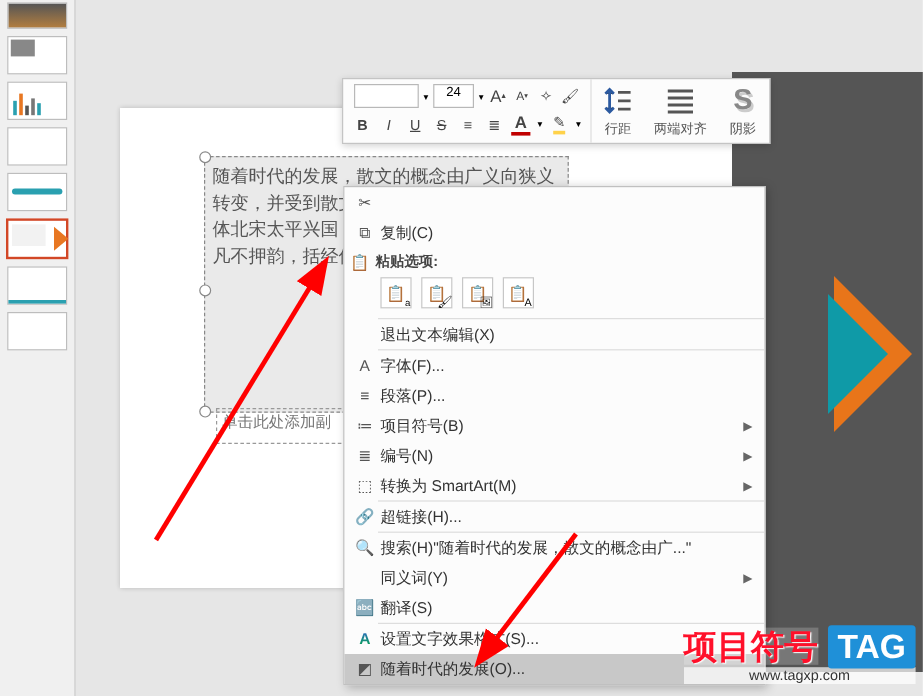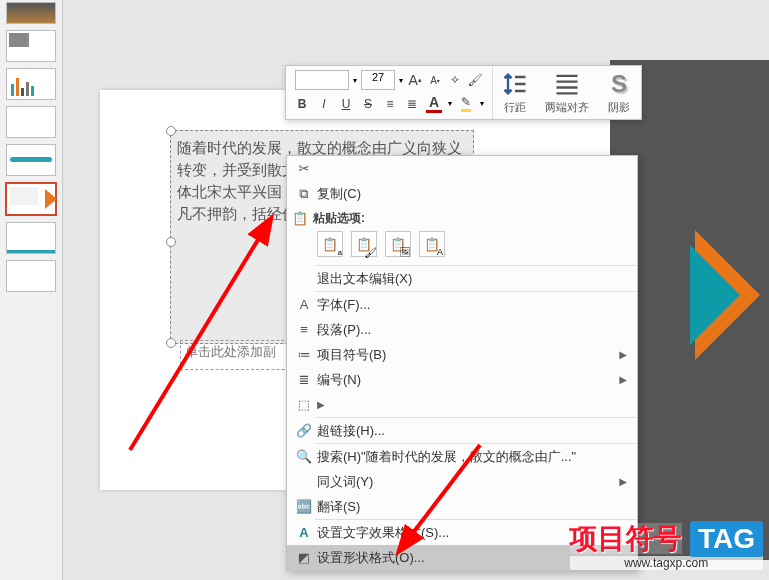--- a/index.html
+++ b/index.html
@@ -313,21 +313,21 @@
   <div class="placeholder-box">
     <span>单击此处添加副</span>
   </div>
 </div>
 
 <div class="fmt-toolbar">
   <div class="fmt-group" style="border-right:1px solid #ddd;">
     <div class="fmt-top-row">
       <div class="font-box"></div>
       <span style="font-size:8px;">▾</span>
-      <div class="size-box"><span>27</span></div>
+      <div class="size-box"><span>24</span></div>
       <span style="font-size:8px;">▾</span>
       <span class="tool-ico big">A<sup style="font-size:7px;">▴</sup></span>
       <span class="tool-ico" style="font-size:10px;">A<sup style="font-size:6px;">▾</sup></span>
       <span class="tool-ico">✧</span>
       <span class="tool-ico">🖌</span>
     </div>
     <div class="fmt-bottom-row">
       <span class="tool-ico" style="font-weight:bold;">B</span>
       <span class="tool-ico" style="font-style:italic;">I</span>
       <span class="tool-ico" style="text-decoration:underline;">U</span>
@@ -416,20 +416,21 @@
     <div class="ctx-label">项目符号(B)</div>
     <div class="ctx-arrow">▶</div>
   </div>
   <div class="ctx-item">
     <div class="ctx-icon-col">≣</div>
     <div class="ctx-label">编号(N)</div>
     <div class="ctx-arrow">▶</div>
   </div>
   <div class="ctx-item">
     <div class="ctx-icon-col">⬚</div>
+    <div class="ctx-label">转换为 SmartArt(M)</div>
     <div class="ctx-arrow">▶</div>
   </div>
   <div class="ctx-sep"></div>
   <div class="ctx-item">
     <div class="ctx-icon-col">🔗</div>
     <div class="ctx-label">超链接(H)...</div>
   </div>
   <div class="ctx-sep"></div>
   <div class="ctx-item">
     <div class="ctx-icon-col">🔍</div>
@@ -446,21 +447,21 @@
   </div>
   <div class="ctx-sep"></div>
   <div class="ctx-item">
     <div class="ctx-icon-col">
         <span style="font-weight:bold;background:linear-gradient(#36c,#0a4);-webkit-background-clip:text;color:transparent;">A</span>
       </div>
     <div class="ctx-label">设置文字效果格式(S)...</div>
   </div>
   <div class="ctx-item hovered">
     <div class="ctx-icon-col">◩</div>
-    <div class="ctx-label">设置形状格式(O)...</div>
+    <div class="ctx-label">随着时代的发展(O)...</div>
   </div>
 </div>
 
 <svg class="red-arrow" style="left:120px;top:200px;width:170px;height:260px;">
   <defs>
       <marker id="ah1" markerWidth="10" markerHeight="10" refX="6" refY="3" orient="auto">
         <path d="M0,0 L0,6 L8,3 z" fill="#ff0000"></path>
       </marker>
     </defs>
   <line x1="10" y1="250" x2="150" y2="20" stroke="#ff0000" stroke-width="4" marker-end="url(#ah1)"></line>

